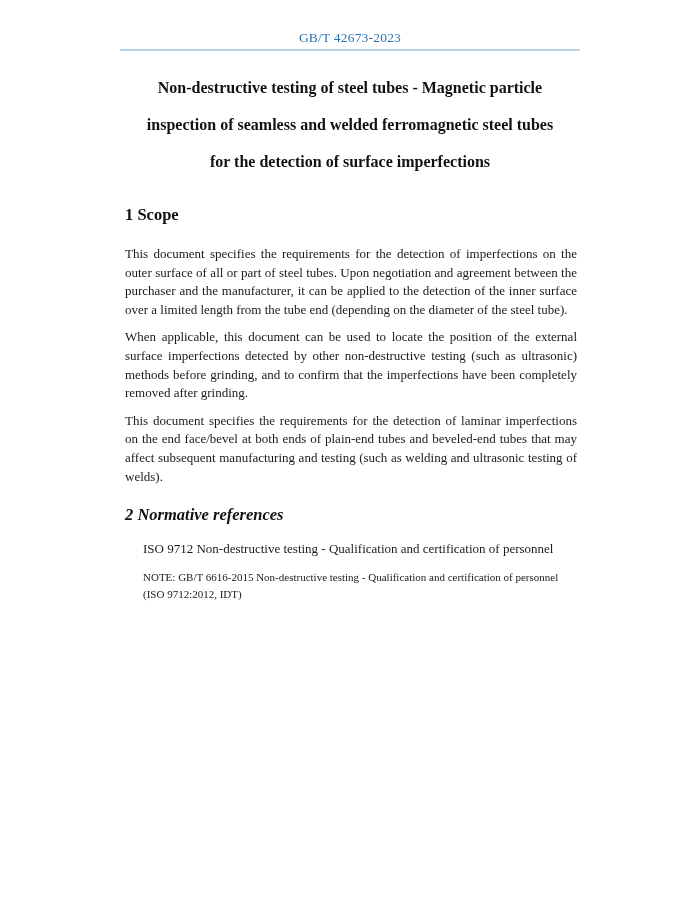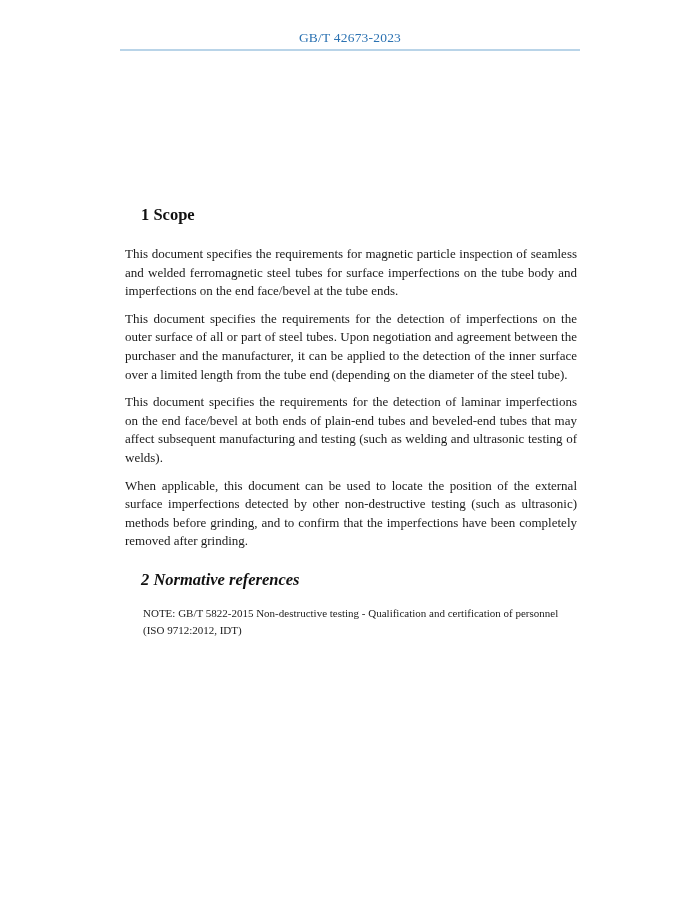--- a/index.html
+++ b/index.html
@@ -43,21 +43,21 @@
   
   .content {
     position: absolute;
     top: 204px; left: 125px;
     width: 452px;
   }
   .section-heading {
     font-size: 16.5px;
     font-weight: bold;
     line-height: 21px;
-    margin: 0 0 20px 16px;
+    margin: 0 0 20px 0;
     color: #111111;
   }
   .section-heading.second { margin-top: 18px; margin-bottom: 15px; font-style: italic; }
   .para {
     font-size: 13px;
     line-height: 18.6px;
     text-align: justify;
     margin: 0 0 9px 0;
   }
   .ref-item {
@@ -100,35 +100,40 @@
   .footer-right .pagenum { font-weight: bold; }
 </style>
 </head>
 <body>
 
 <div class="page">
 
   <div class="doc-header">GB/T 42673-2023</div>
   <div class="header-rule"></div>
 
+  <div class="doc-title">
+    <div>Non-destructive testing of steel tubes - Magnetic particle</div>
+    <div>inspection of seamless and welded ferromagnetic steel tubes</div>
+    <div>for the detection of surface imperfections</div>
+  </div>
 
   <div class="content">
 
     <h2 class="section-heading">1 Scope</h2>
 
-    <p class="para">This document specifies the requirements for magnetic particle inspection of seamless and welded ferromagnetic steel tubes for surface imperfections on the tube body and imperfections on the end face/bevel at the tube ends.</p>
     <p class="para">This document specifies the requirements for the detection of imperfections on the outer surface of all or part of steel tubes. Upon negotiation and agreement between the purchaser and the manufacturer, it can be applied to the detection of the inner surface over a limited length from the tube end (depending on the diameter of the steel tube).</p>
+    <p class="para">When applicable, this document can be used to locate the position of the external surface imperfections detected by other non-destructive testing (such as ultrasonic) methods before grinding, and to confirm that the imperfections have been completely removed after grinding.</p>
     <p class="para">This document specifies the requirements for the detection of laminar imperfections on the end face/bevel at both ends of plain-end tubes and beveled-end tubes that may affect subsequent manufacturing and testing (such as welding and ultrasonic testing of welds).</p>
-    <p class="para">When applicable, this document can be used to locate the position of the external surface imperfections detected by other non-destructive testing (such as ultrasonic) methods before grinding, and to confirm that the imperfections have been completely removed after grinding.</p>
 
     <h2 class="section-heading second">2 Normative references</h2>
 
 
+    <p class="ref-item">ISO 9712 Non-destructive testing - Qualification and certification of personnel</p>
 
-    <p class="note">NOTE: GB/T 5822-2015 Non-destructive testing - Qualification and certification of personnel (ISO 9712:2012, IDT)</p>
+    <p class="note">NOTE: GB/T 6616-2015 Non-destructive testing - Qualification and certification of personnel (ISO 9712:2012, IDT)</p>
 
   </div>
 
   <div class="footer-rule"></div>
   <div class="footer">
     <span class="footer-left">
       <a>www.ChineseStandard.net</a>
       <span>→</span>
       <span>Buy True-PDF</span>
       <span>→</span>

